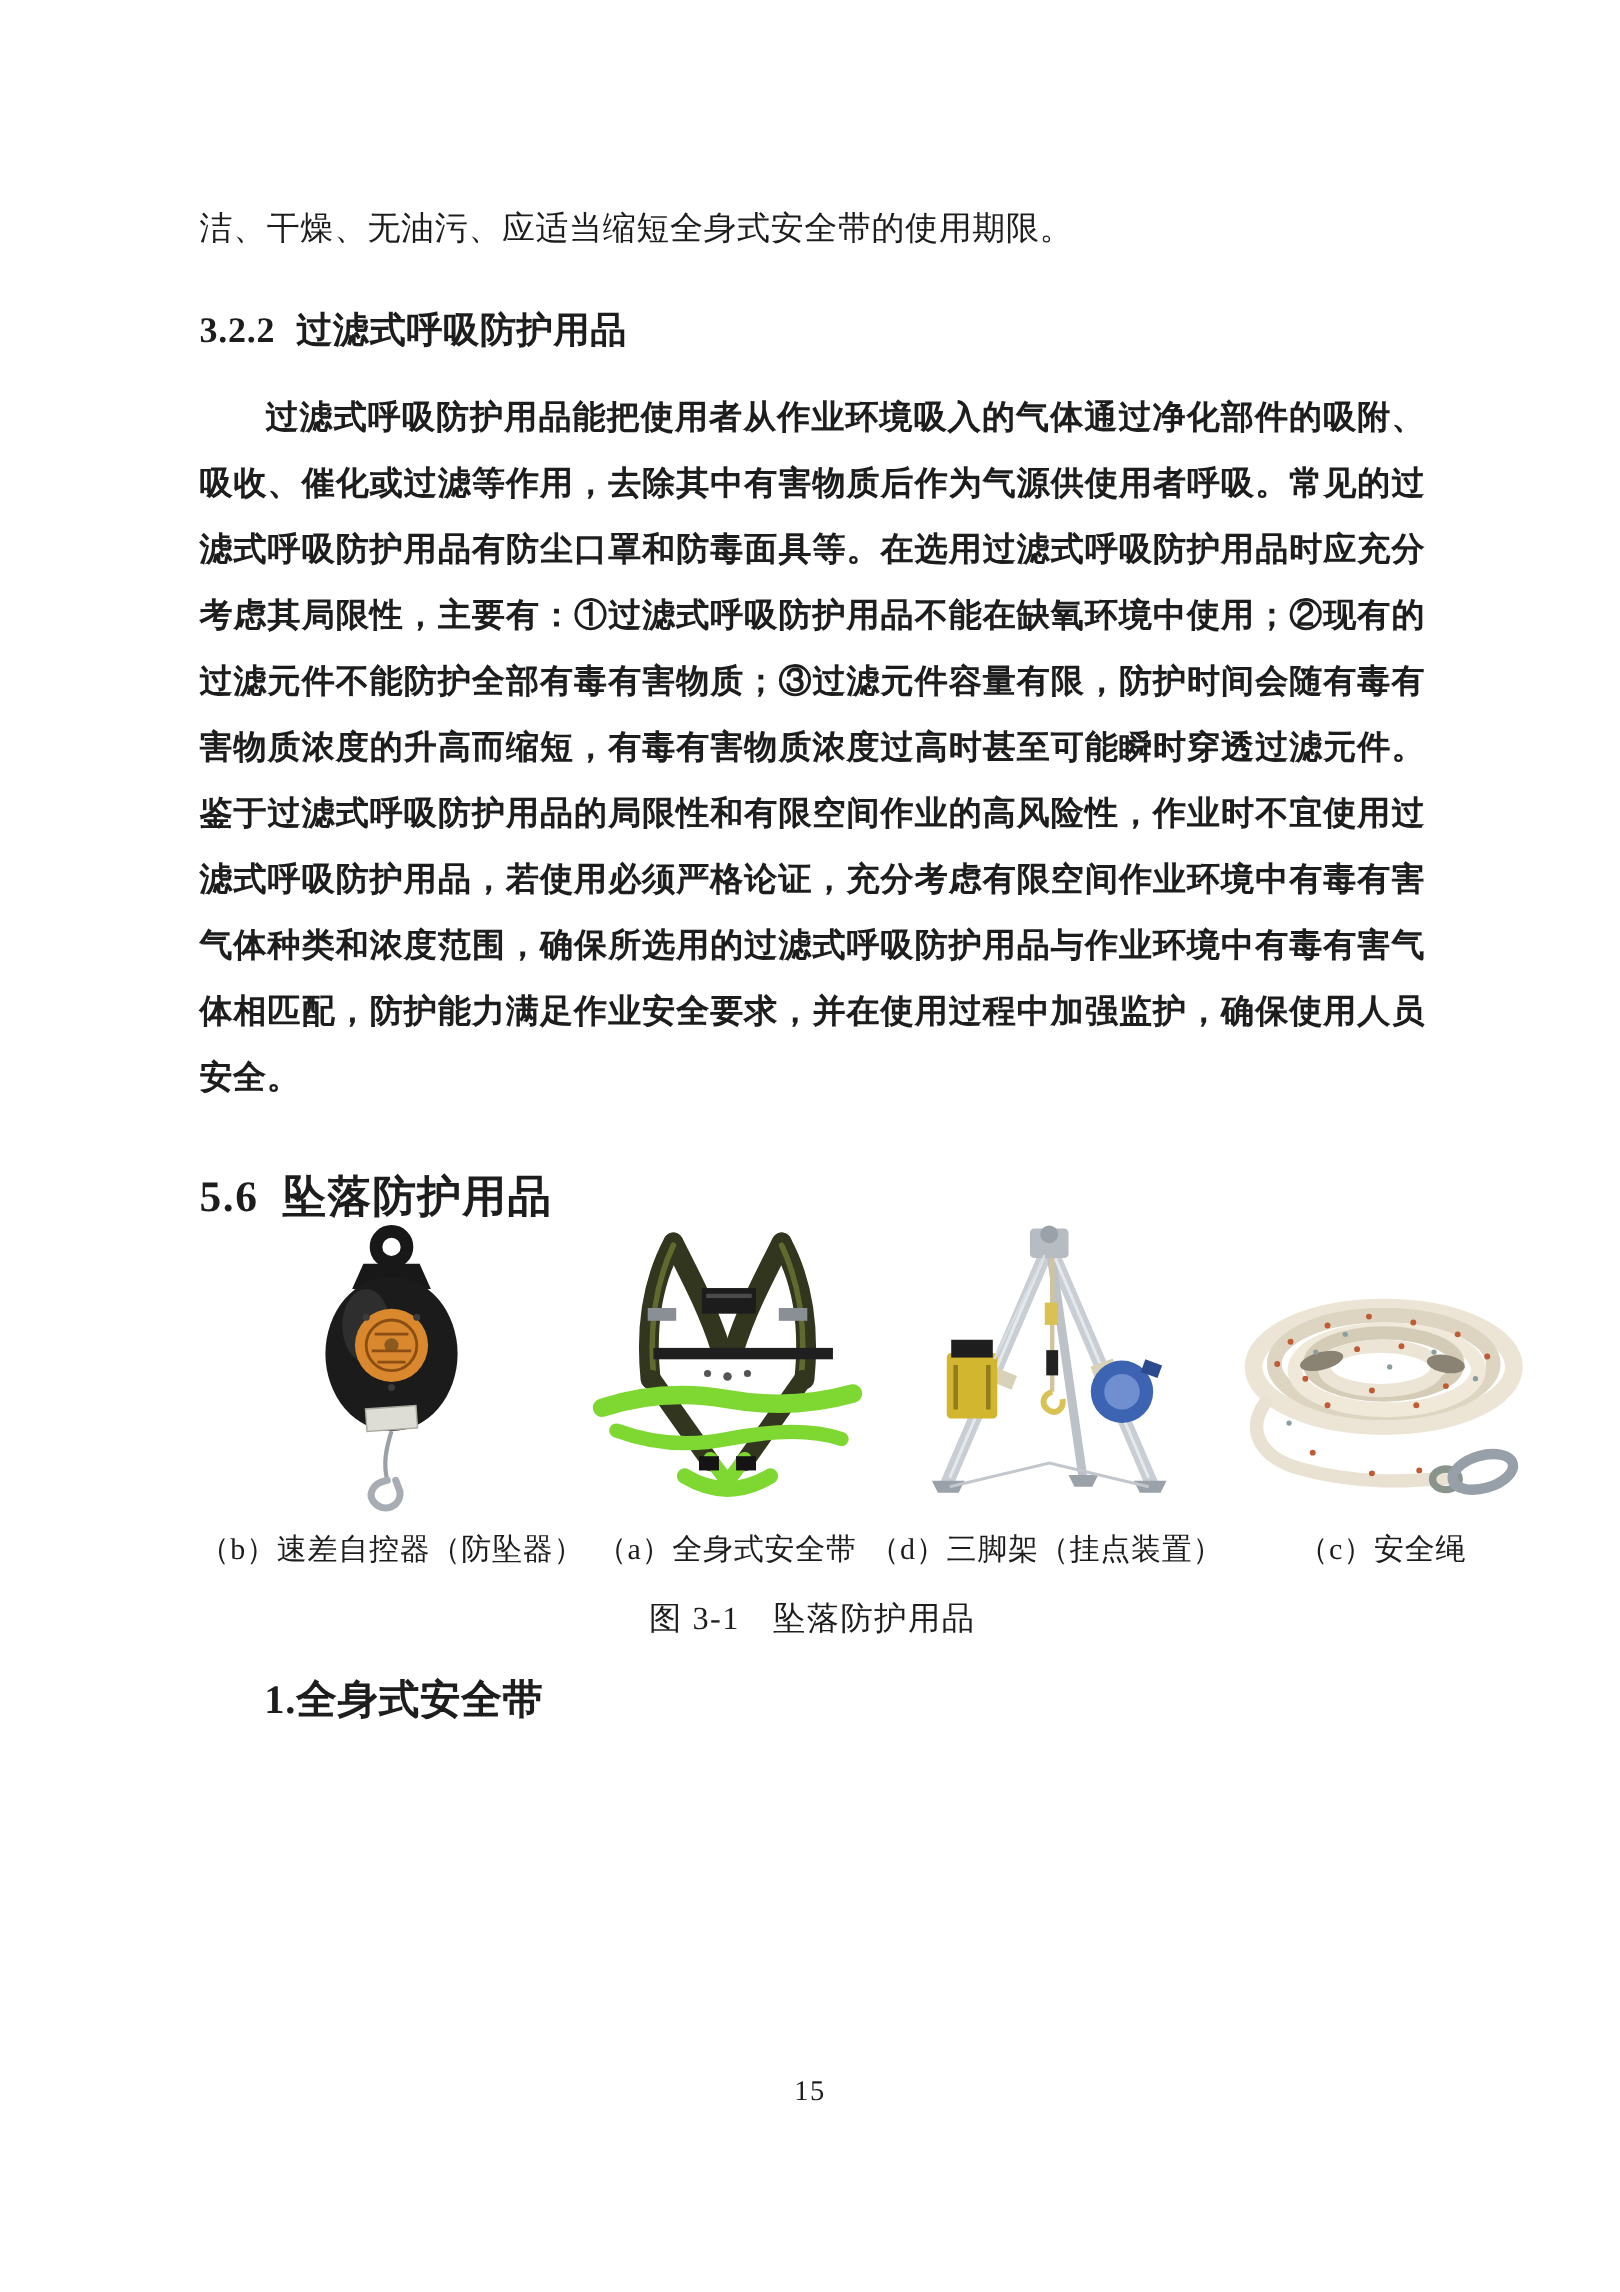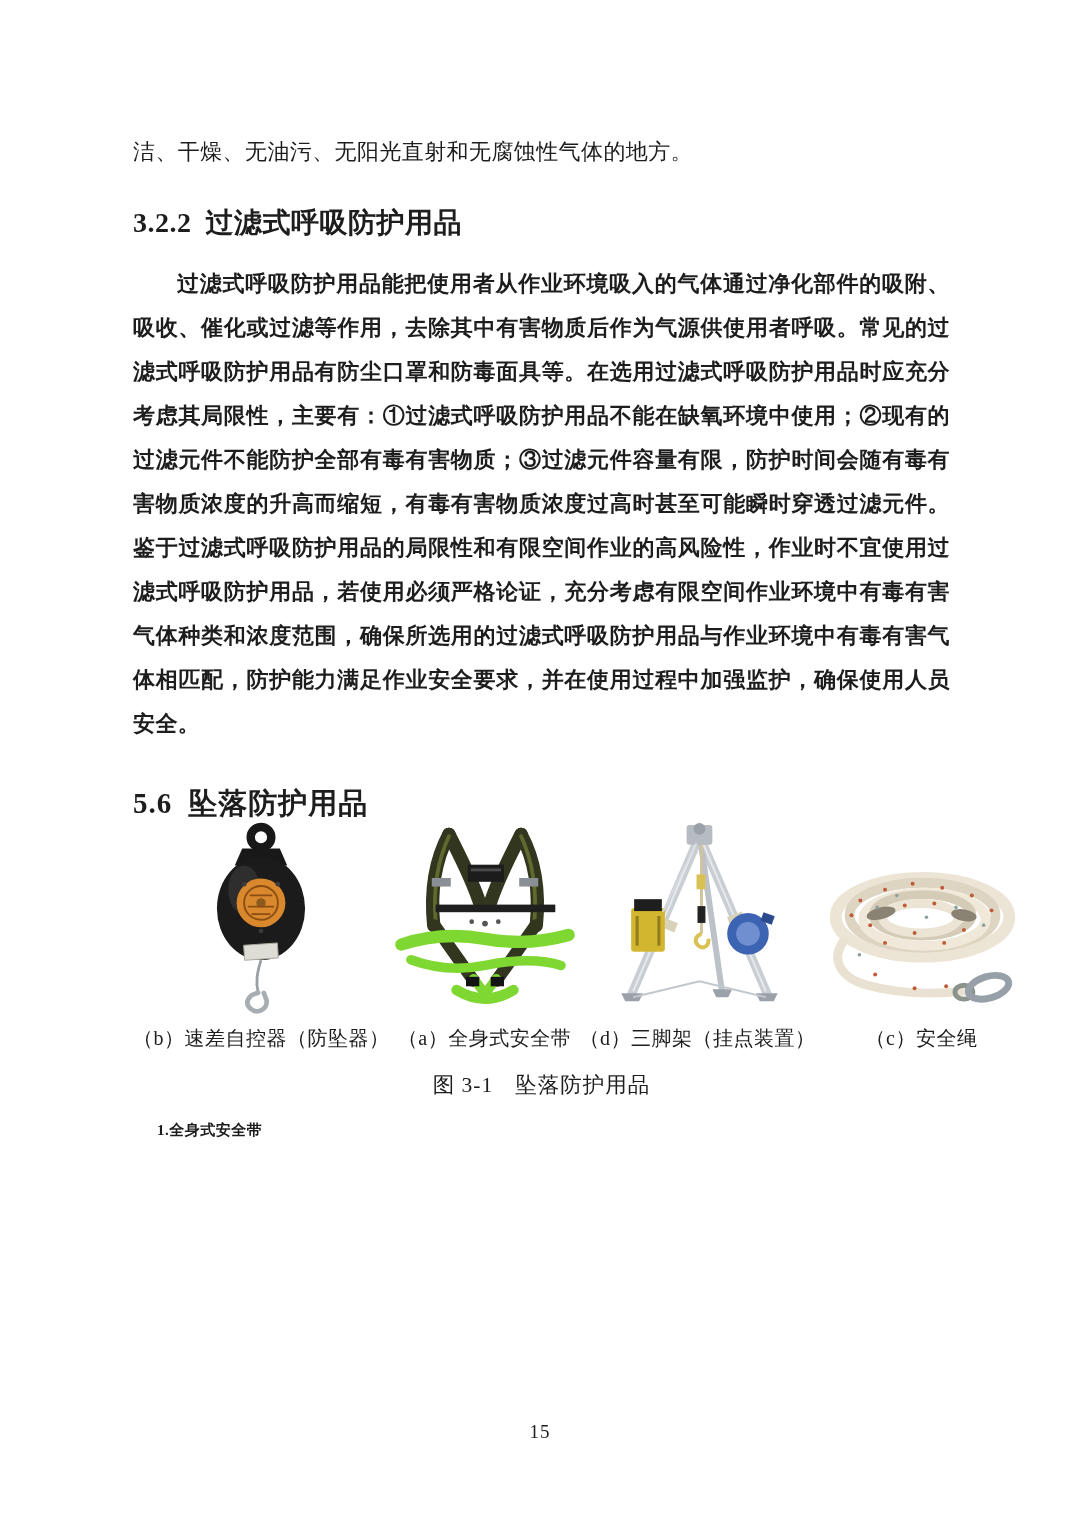--- a/index.html
+++ b/index.html
@@ -16,21 +16,21 @@
   p.body{
     margin:0;
     font-size:22px;
     line-height:44px;
     text-align:justify;
     letter-spacing:0.4px;
   }
   p.indent{text-indent:2em;font-weight:bold;}
   h3.sec322{
     margin:30px 0 20px 0;
-    font-size:28px;
+    font-size:24px;
     font-weight:600;
     letter-spacing:0.5px;
   }
   h3.sec322 .num{margin-right:14px;font-weight:600;}
   h2.sec33{
     margin:38px 0 28px 0;
     font-size:29px;
     font-weight:700;
     font-family:"Liberation Sans","DejaVu Sans",sans-serif;
     letter-spacing:1px;
@@ -53,41 +53,41 @@
   }
   .fig-caption{
     text-align:center;
     font-size:21.5px;
     margin-top:18px;
     letter-spacing:1px;
   }
   .fig-caption .lbl{margin-right:22px;}
   h4.sub1{
     margin:22px 0 8px 0;
-    font-size:15px;
+    font-size:27px;
     font-weight:700;
     text-indent:1.6em;
     letter-spacing:0.5px;
   }
   .page-number{
     position:absolute;
     left:0;right:0;
-    top:1421px;
+    top:1384px;
     text-align:center;
     font-size:19px;
     letter-spacing:1px;
   }
 </style>
 </head>
 <body>
 
 <div class="page">
   <div class="content">
 
-    <p class="body">洁、干燥、无油污、无阳光直射和无腐蚀性气体的地方。</p>
+    <p class="body">洁、干燥、无油污、应适当缩短全身式安全带的使用期限。</p>
 
     <h3 class="sec322">
       <span class="num">3.2.2</span><span>过滤式呼吸防护用品</span>
     </h3>
 
     <p class="body indent">过滤式呼吸防护用品能把使用者从作业环境吸入的气体通过净化部件的吸附、吸收、催化或过滤等作用，去除其中有害物质后作为气源供使用者呼吸。常见的过滤式呼吸防护用品有防尘口罩和防毒面具等。在选用过滤式呼吸防护用品时应充分考虑其局限性，主要有：①过滤式呼吸防护用品不能在缺氧环境中使用；②现有的过滤元件不能防护全部有毒有害物质；③过滤元件容量有限，防护时间会随有毒有害物质浓度的升高而缩短，有毒有害物质浓度过高时甚至可能瞬时穿透过滤元件。鉴于过滤式呼吸防护用品的局限性和有限空间作业的高风险性，作业时不宜使用过滤式呼吸防护用品，若使用必须严格论证，充分考虑有限空间作业环境中有毒有害气体种类和浓度范围，确保所选用的过滤式呼吸防护用品与作业环境中有毒有害气体相匹配，防护能力满足作业安全要求，并在使用过程中加强监护，确保使用人员安全。</p>
 
     <h2 class="sec33">
       <span class="num">5.6</span><span>坠落防护用品</span>
     </h2>

